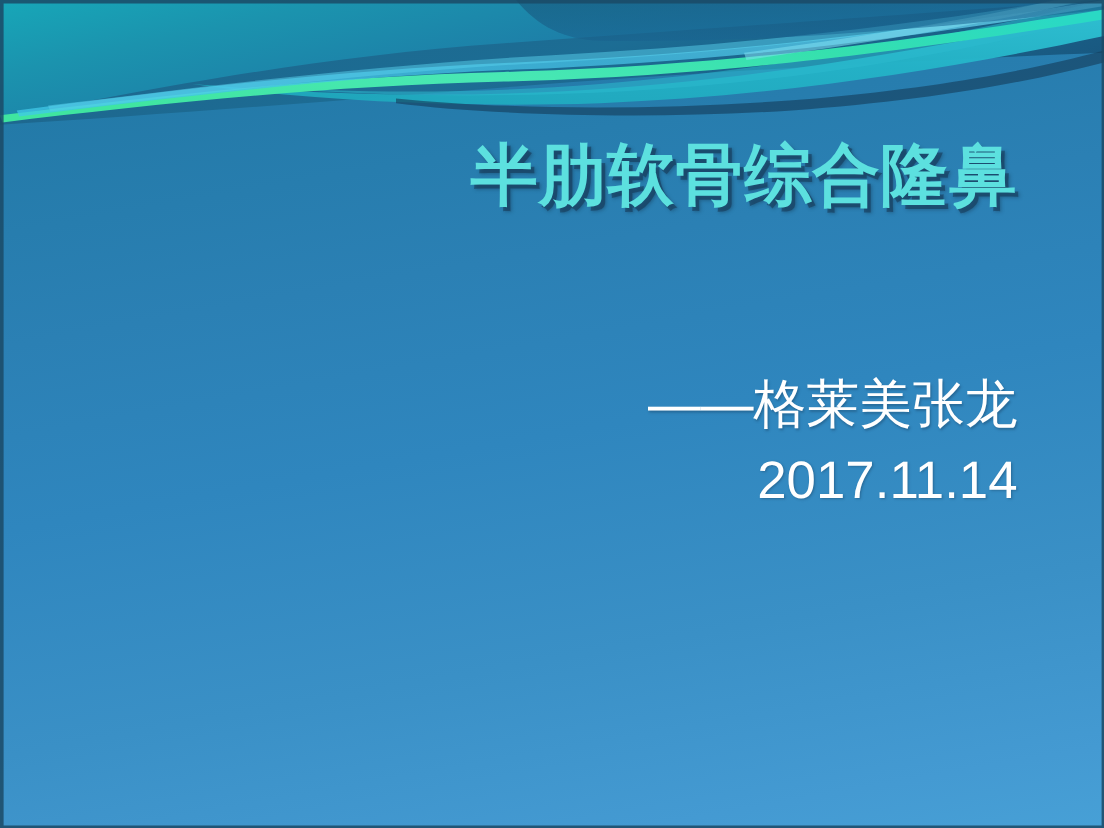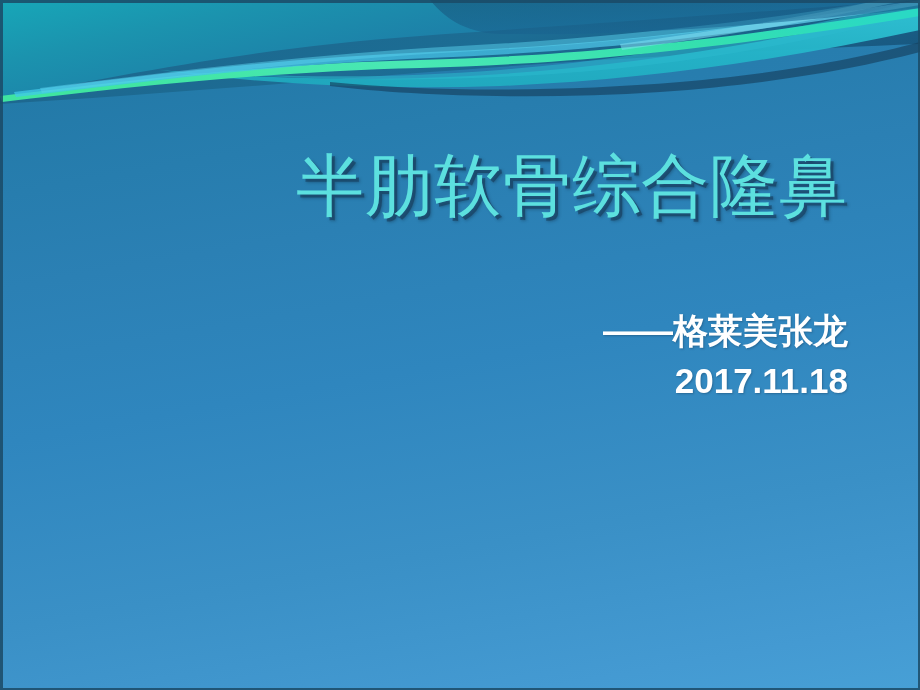--- a/index.html
+++ b/index.html
@@ -41,43 +41,42 @@
     left: 0;
     top: 108px;
     width: 884px;
     text-align: right;
     padding-right: 36px;
     box-sizing: border-box;
   }
   .title-line {
     display: block;
     color: #5ce0df;
-    font-size: 68px;
-    font-weight: normal;
+    font-size: 56px;
+    font-weight: bold;
     line-height: 1.34;
     letter-spacing: 1px;
     white-space: nowrap;
     text-shadow: 3px 3px 0 rgba(22,55,84,0.55), 4px 4px 3px rgba(16,42,66,0.35);
-    margin-top: 32px;
   }
 
   .subblock {
     position: absolute;
     left: 0;
     top: 306px;
     width: 884px;
     text-align: right;
     padding-right: 36px;
     box-sizing: border-box;
   }
   .sub-line {
     display: block;
     color: #ffffff;
-    font-size: 35px;
-    font-weight: bold;
+    font-size: 44px;
+    font-weight: normal;
     line-height: 1.44;
     white-space: nowrap;
     text-shadow: 1px 1px 2px rgba(20,50,78,0.35);
   }
 </style>
 </head>
 <body>
 
 <div id="slide">
 
@@ -143,16 +142,16 @@
       <path d="M430,0 L920,0 L920,8 C760,26 620,36 500,34 C470,33 448,22 430,0 Z" fill="url(#gTopDark)" opacity="0.55"></path>
     </svg>
   </div>
 
   <div class="titleblock">
     <span class="title-line">半肋软骨综合隆鼻</span>
   </div>
 
   <div class="subblock">
     <span class="sub-line">——格莱美张龙</span>
-    <span class="sub-line">2017.11.18</span>
+    <span class="sub-line">2017.11.14</span>
   </div>
 
 </div>
 
 </body></html>

